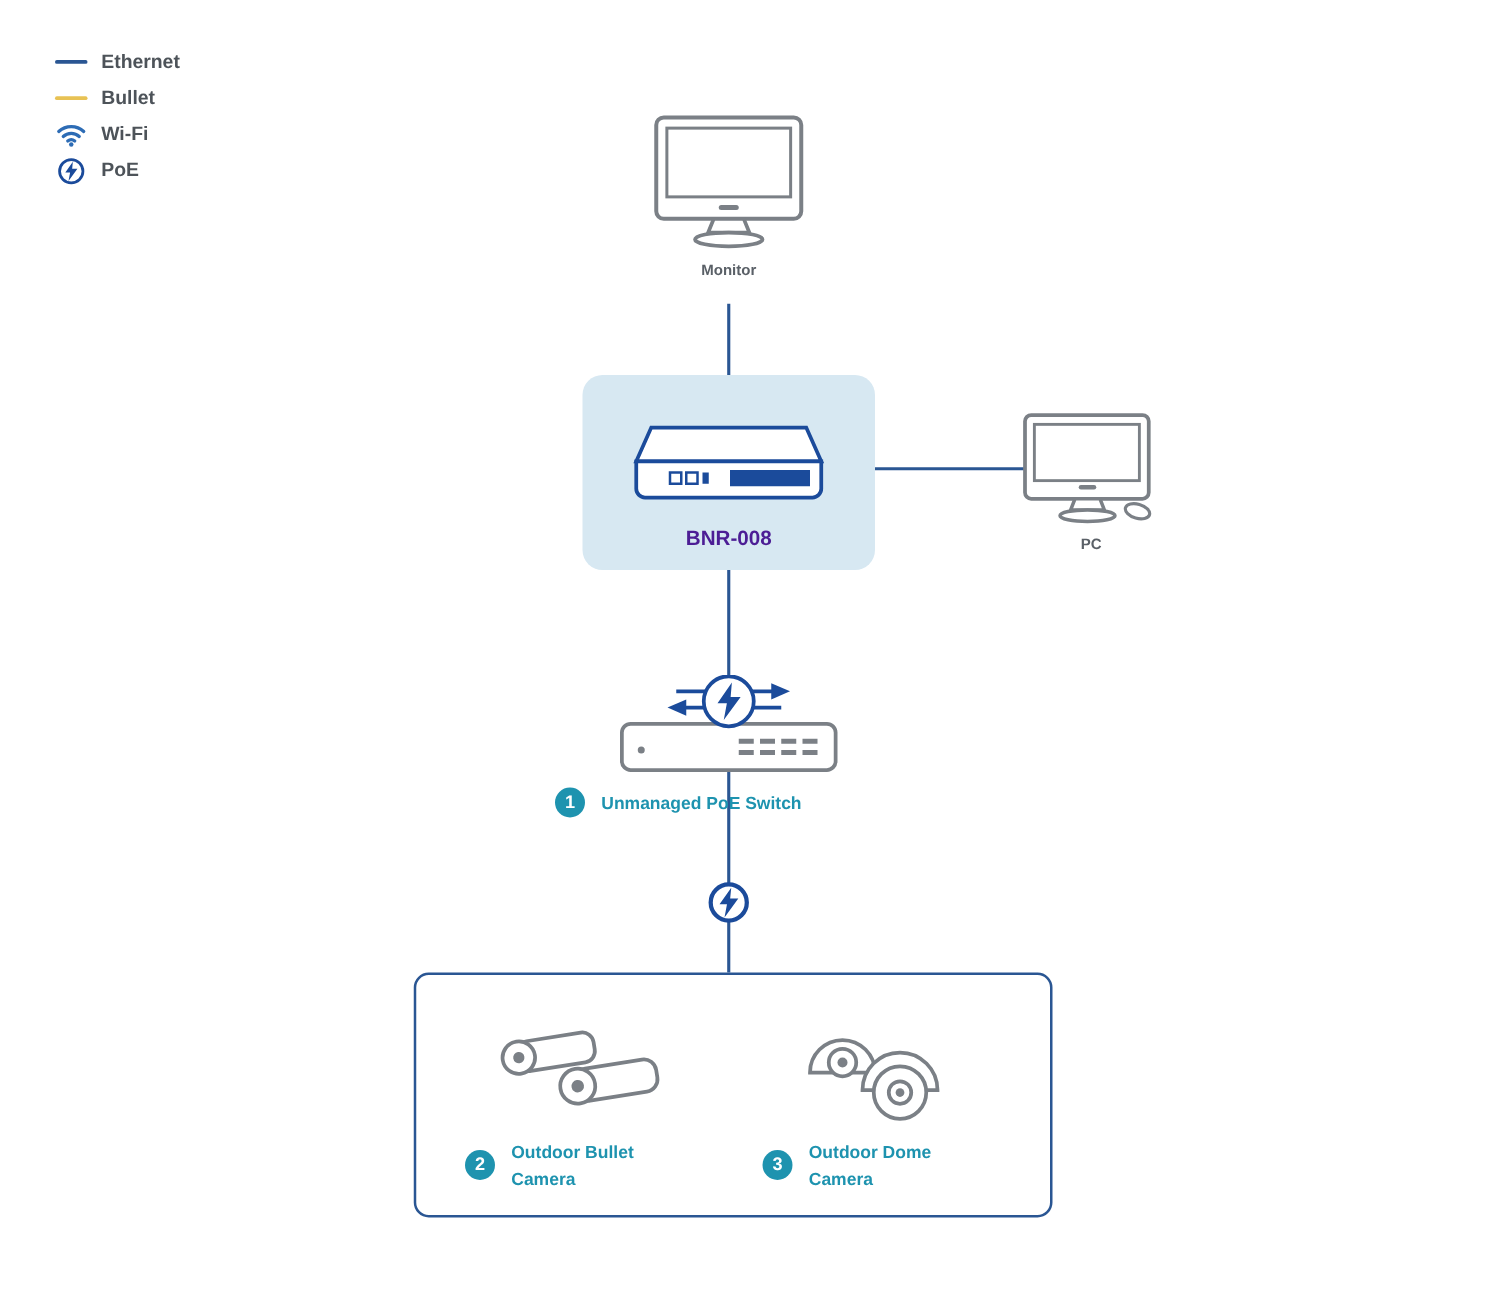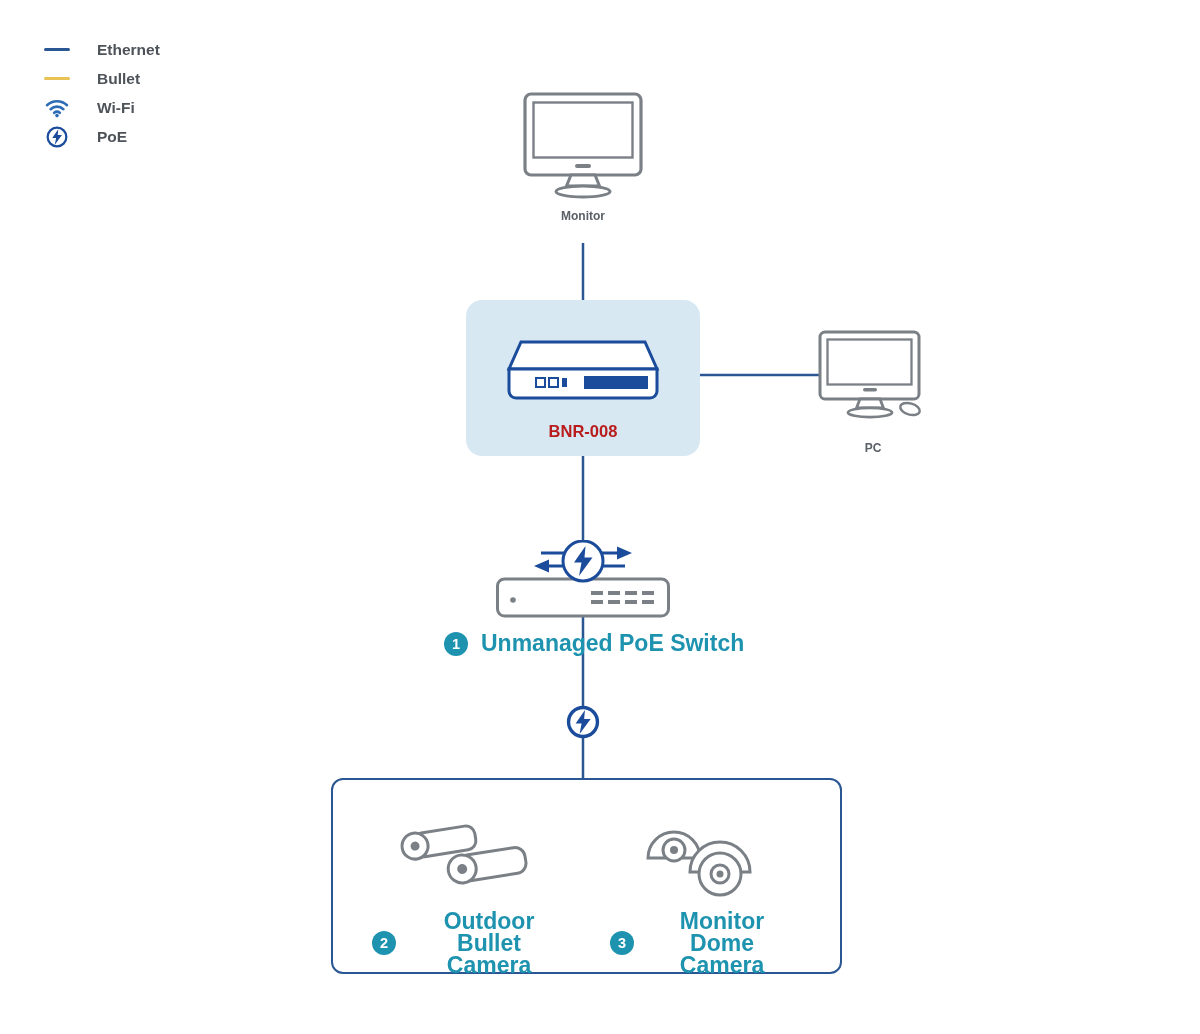--- a/index.html
+++ b/index.html
@@ -19,21 +19,21 @@
 
   
   .legend {
     position: absolute;
     left: 44px;
     top: 35px;
   }
   .legend-item {
     display: flex;
     align-items: center;
-    gap: 27px;
+    gap: 11px;
     height: 29px;
   }
   .legend-swatch {
     width: 26px;
     flex: 0 0 26px;
     display: flex;
     align-items: center;
     justify-content: center;
   }
   .line-swatch {
@@ -50,21 +50,21 @@
   }
 
   
   .node-label {
     position: absolute;
     text-align: center;
     font-size: 12px;
     font-weight: 700;
     color: #5a6067;
   }
-  .nvr-label { color: #b91c1c; font-size: 16.5px; text-align: center; }
+  .nvr-label { color: #4c1d95; font-size: 16.5px; text-align: center; }
 
   
   .blue-box {
     position: absolute;
     left: 466px;
     top: 300px;
     width: 234px;
     height: 156px;
     background: #d7e8f2;
     border-radius: 16px;
@@ -95,25 +95,24 @@
     background: #1e93af;
     color: #ffffff;
     font-size: 14.5px;
     font-weight: 700;
     display: flex;
     align-items: center;
     justify-content: center;
   }
   .teal-text {
     color: #1e93af;
-    font-size: 23px;
+    font-size: 14px;
     font-weight: 700;
   }
   .two-line {
-    text-align: center;
     line-height: 22px;
   }
   .w160 { width: 160px; }
   .w150 { width: 150px; }
 </style>
 </head>
 <body>
 
 <div class="canvas">
 
@@ -180,21 +179,21 @@
   <div class="node-label nvr-label" style="left:523px; top:422px; width:120px;">BNR-008</div>
 
   <svg class="abs" style="left:816px; top:328px;" width="112" height="93" viewBox="0 0 112 93">
     <rect x="4" y="4" width="99" height="67" rx="5" fill="#ffffff" stroke="#7b8086" stroke-width="3"></rect>
     <rect x="11.5" y="11.5" width="84" height="45" fill="#ffffff" stroke="#7b8086" stroke-width="2.3"></rect>
     <rect x="47" y="60" width="14" height="3.5" rx="1.75" fill="#7b8086"></rect>
     <path d="M44 71 L64 71 L67.5 80 L40.5 80 Z" fill="#ffffff" stroke="#7b8086" stroke-width="2.8"></path>
     <ellipse cx="54" cy="84.5" rx="22" ry="4.6" fill="#ffffff" stroke="#7b8086" stroke-width="2.8"></ellipse>
     <ellipse cx="94" cy="81" rx="10" ry="5.6" transform="rotate(16 94 81)" fill="#ffffff" stroke="#7b8086" stroke-width="2.5"></ellipse>
   </svg>
-  <div class="node-label" style="left:838px; top:441px; width:70px;">PC</div>
+  <div class="node-label" style="left:838px; top:428px; width:70px;">PC</div>
 
   <svg class="abs" style="left:495px; top:540px;" width="176" height="78" viewBox="0 0 176 78">
 
     <line x1="46" y1="13" x2="74" y2="13" stroke="#1b4b9b" stroke-width="3"></line>
     <line x1="52" y1="26" x2="74" y2="26" stroke="#1b4b9b" stroke-width="3"></line>
     <polygon points="39,26 54,19.5 54,32.5" fill="#1b4b9b"></polygon>
     <line x1="102" y1="13" x2="124" y2="13" stroke="#1b4b9b" stroke-width="3"></line>
     <polygon points="137,13 122,6.5 122,19.5" fill="#1b4b9b"></polygon>
     <line x1="102" y1="26" x2="130" y2="26" stroke="#1b4b9b" stroke-width="3"></line>
 
@@ -258,18 +257,18 @@
 
       <path d="M50 60 a30 30 0 0 1 60 0 Z"></path>
       <circle cx="80" cy="62" r="21"></circle>
       <circle cx="80" cy="62" r="9"></circle>
       <circle cx="80" cy="62" r="3.5" fill="#7b8086" stroke="none"></circle>
     </g>
   </svg>
   <div class="label-row" style="left:610px; top:910px;">
     <span class="badge">3</span>
     <span class="teal-text two-line w150">
-      <span style="display:block">Monitor Dome</span>
+      <span style="display:block">Outdoor Dome</span>
       <span style="display:block">Camera</span>
     </span>
   </div>
 
 </div>
 
 </body></html>

